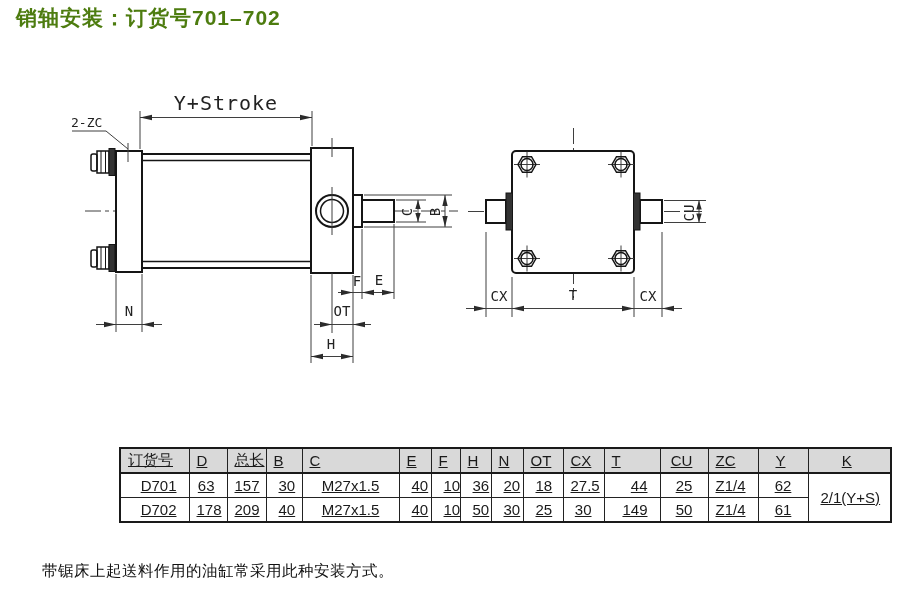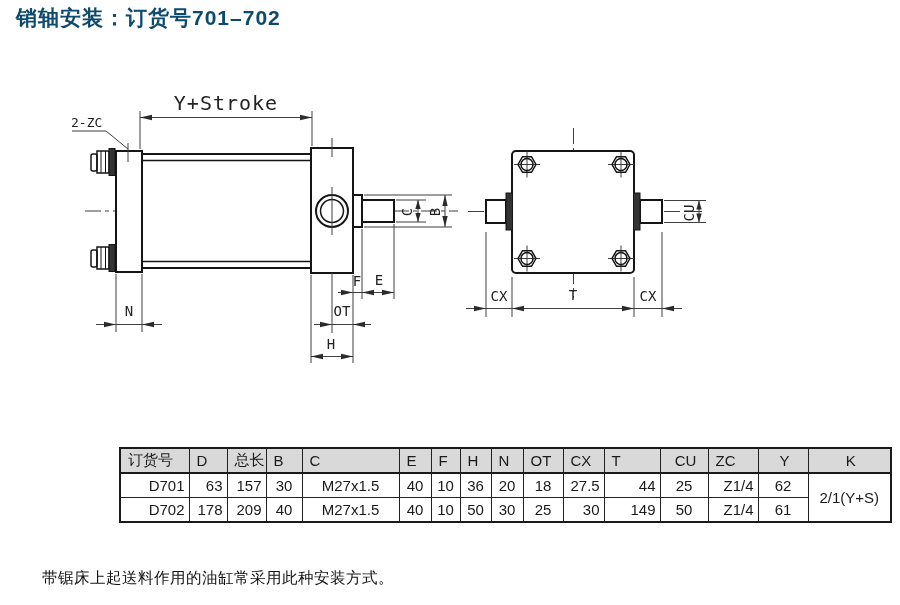--- a/index.html
+++ b/index.html
@@ -4,21 +4,21 @@
 <style>
   html,body{margin:0;padding:0;}
   body{
     width:900px;height:605px;position:relative;overflow:hidden;
     background:#ffffff;
     font-family:"Liberation Sans","DejaVu Sans",sans-serif;
     color:#111;
   }
   .title{
     position:absolute;left:16px;top:4px;
-    font-size:21px;font-weight:700;letter-spacing:1px;color:#0c4a6e;
+    font-size:21px;font-weight:700;letter-spacing:1px;color:#4d7c0f;
   }
   svg{position:absolute;left:0;top:0;}
   
   .ol{fill:#ffffff;stroke:#151515;stroke-width:2;}
   .ol15{fill:none;stroke:#151515;stroke-width:1.5;}
   .thin{fill:none;stroke:#151515;stroke-width:1;}
   .dim{fill:none;stroke:#3f3f3f;stroke-width:1;}
   .cl{fill:none;stroke:#3f3f3f;stroke-width:1;stroke-dasharray:16 4 4 4;}
   .arr{fill:#2b2b2b;stroke:none;}
   .boss{fill:#333;stroke:#151515;stroke-width:1;}
@@ -29,33 +29,33 @@
   text.big{font-size:20px;letter-spacing:1px;}
   text.small{font-size:13px;text-anchor:start;}
   
   .spec-table{
     position:absolute;left:119px;top:447px;
     border-collapse:collapse;table-layout:fixed;width:772px;
     font-size:15px;color:#1a1a1a;
     border:2px solid #1a1a1a;
   }
   .spec-table th,.spec-table td{
-    border:1.2px solid #222;height:23px;padding:0 4px;
-    font-weight:400;white-space:nowrap;overflow:hidden;
+    border:1.2px solid #222;height:23px;padding:0 12px;
+    font-weight:400;white-space:nowrap;overflow:hidden;text-decoration:underline;
   }
   .spec-table th{
     background:#d9d9d9;text-align:left;padding-left:7px;
     border-bottom:2px solid #1a1a1a;
   }
   .spec-table td.l{text-align:right;padding-left:7px;}
   .spec-table td.c,.spec-table th.c{text-align:center;}
   
   .note{position:absolute;left:42px;top:551px;}
   .note-heading{font-size:17px;font-weight:700;letter-spacing:2px;}
-  .note-body{font-size:15.5px;margin-top:17px;letter-spacing:0.5px;}
+  .note-body{font-size:15.5px;margin-top:10px;letter-spacing:0.5px;}
 </style>
 </head>
 <body>
 
 <div class="title">销轴安装：订货号701–702</div>
 
 <svg width="900" height="430" viewBox="0 0 900 430">
 
   <g>
 

